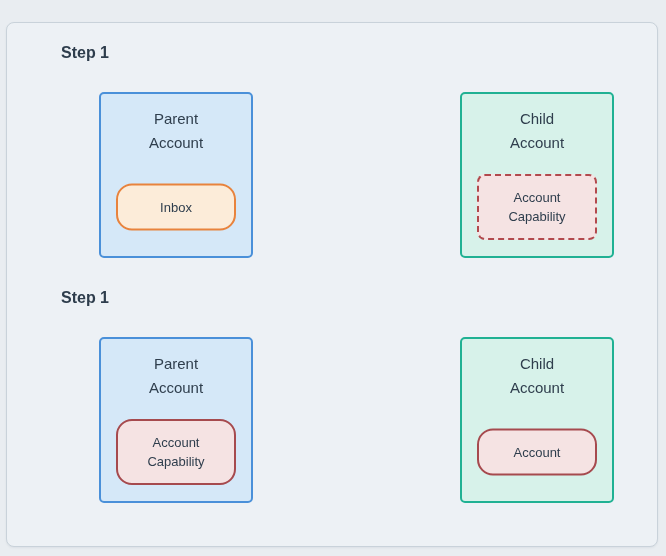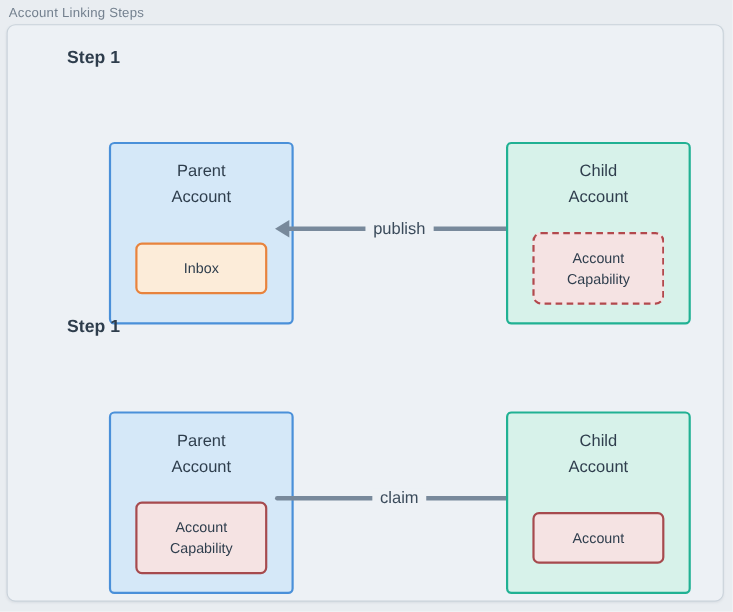--- a/index.html
+++ b/index.html
@@ -23,35 +23,35 @@
     box-shadow:0 1px 2px rgba(120,135,150,0.12);
   }
   .step { position:absolute; left:12px; top:0; width:100%; height:245px; }
   .step.s2 { top:245px; }
   .step-heading {
     position:absolute; left:42px; top:21px; margin:0;
     font-size:16px; font-weight:bold;
     color:var(--heading-text, #2e3d4c);
   }
   .account-box {
-    position:absolute; top:69px; width:168px; height:166px;
-    box-sizing:border-box; border-radius:5px; border:2px solid;margin-top:37px;
+    position:absolute; top:69px; width:154px; height:166px;
+    box-sizing:border-box; border-radius:5px; border:2px solid;
   }
   .parent-box { left:80px; background:var(--parent-fill, #d5e8f8); border-color:var(--parent-border, #4a90d9); }
   .child-box  { left:441px; background:var(--child-fill, #d7f2ea); border-color:var(--child-border, #20b193); }
   .box-title {
     margin-top:13px; text-align:center;
     font-size:15px; line-height:24px;
     color:var(--box-text, #2f3e4d);
     white-space:pre-line;
   }
   .inner-box {
     position:absolute; left:50%; top:113px; transform:translate(-50%,-50%);
     width:120px; box-sizing:border-box;
-    padding:12px 4px; border-radius:6px;
+    padding:12px 4px; border-radius:16px;
     text-align:center; font-size:13px; line-height:19px;
     color:var(--box-text, #2f3e4d);
     white-space:pre-line;
   }
   .style-orange     { background:var(--inbox-fill, #fcecd9); border:2px solid var(--inbox-border, #e8833d); }
   .style-red-dashed { background:var(--capability-fill, #f5e3e3); border:2px dashed var(--capability-border-dashed, #b2494d); border-radius:8px; }
   .style-red-solid  { background:var(--capability-fill, #f5e3e3); border:2px solid var(--capability-border-solid, #a64a4e); }
   .arrow { position:absolute; left:231px; top:177px; width:226px; height:16px; }
   .arrow .line {
     position:absolute; top:6px; height:4px; border-radius:2px;
@@ -66,62 +66,51 @@
     position:absolute; left:50%; top:50%; transform:translate(-50%,-50%);
     background:var(--frame-bg, #edf1f5);
     padding:0 7px; white-space:nowrap;
     font-size:15px; color:var(--arrow-label-text, #3b4b5b);
   }
 </style>
 </head>
 <body>
 
 <div class="canvas">
-  <div class="frame-label">Account Linking Steps</div>
 
   <div class="frame">
 
     <section class="step s1">
       <h2 class="step-heading">Step 1</h2>
 
       <div class="account-box parent-box">
         <div class="box-title">Parent
 Account</div>
         <div class="inner-box style-orange">Inbox</div>
       </div>
 
-      <div class="arrow dir-left">
-        <span class="head left"></span>
-        <span class="line"></span>
-        <span class="label">publish</span>
-      </div>
 
       <div class="account-box child-box">
         <div class="box-title">Child
 Account</div>
         <div class="inner-box style-red-dashed">Account
 Capability</div>
       </div>
     </section>
 
     <section class="step s2">
       <h2 class="step-heading">Step 1</h2>
 
       <div class="account-box parent-box">
         <div class="box-title">Parent
 Account</div>
         <div class="inner-box style-red-solid">Account
 Capability</div>
       </div>
 
-      <div class="arrow dir-right">
-        <span class="line"></span>
-        <span class="head right"></span>
-        <span class="label">claim</span>
-      </div>
 
       <div class="account-box child-box">
         <div class="box-title">Child
 Account</div>
         <div class="inner-box style-red-solid">Account</div>
       </div>
     </section>
 
   </div>
 </div>

